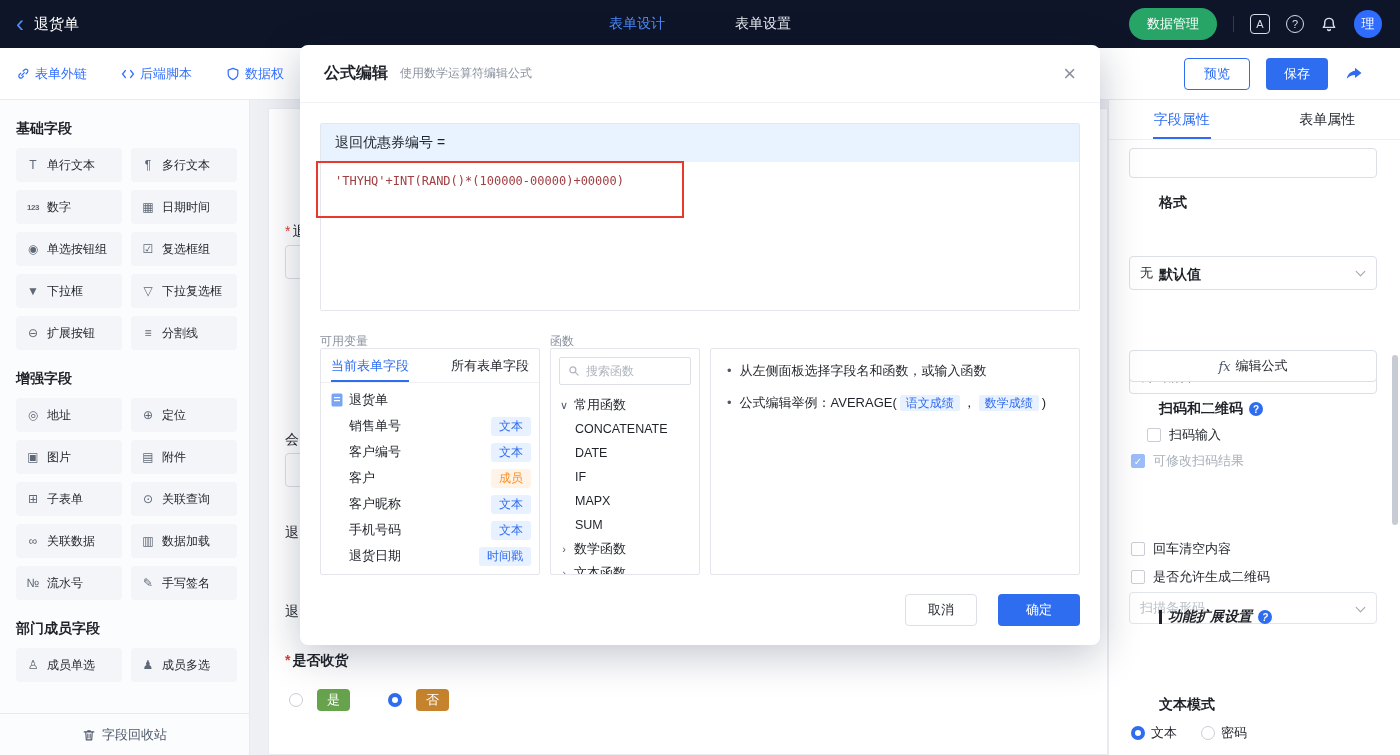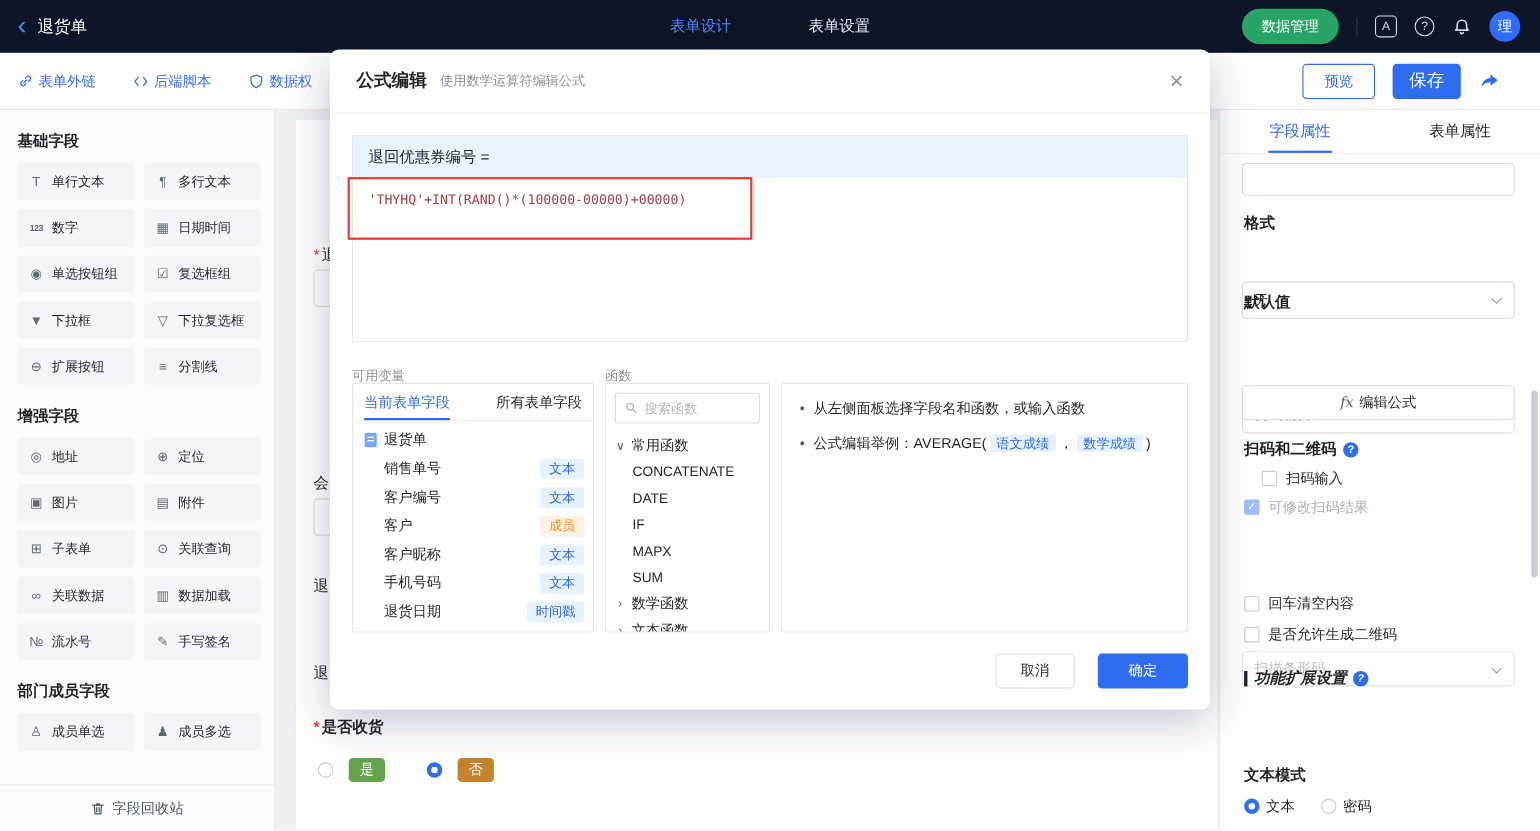--- a/index.html
+++ b/index.html
@@ -28,21 +28,21 @@
 
   
   .toolbar { position:absolute; left:0; top:48px; width:1400px; height:52px; background:#fff;
              border-bottom:1px solid #e8eaef; display:flex; align-items:center; padding:0 36px 0 16px; z-index:4; }
   .tl-links { display:flex; gap:34px; }
   .tl-link { display:flex; align-items:center; gap:5px; color:#3370ff; font-size:13px; cursor:pointer; }
   .tl-right { margin-left:auto; display:flex; align-items:center; gap:16px; }
   .btn-preview { width:66px; height:32px; background:#fff; border:1px solid #2e6cf0; color:#2e6cf0;
                  border-radius:4px; font-size:13px; cursor:pointer; }
   .btn-save { width:62px; height:32px; background:#2e6cf0; border:none; color:#fff; border-radius:4px;
-              font-size:16px; cursor:pointer; }
+              font-size:13px; cursor:pointer; }
 
   
   .sidebar { position:absolute; left:0; top:100px; width:250px; bottom:0; background:#fbfcfe;
              border-right:1px solid #e8eaef; z-index:3; padding:14px 12px 46px 16px; }
   .sec-title { font-size:14px; font-weight:bold; color:#1f2329; margin:6px 0 10px; }
   .sec-title.gap { margin-top:20px; }
   .fgrid { display:grid; grid-template-columns:1fr 1fr; gap:8px 9px; }
   .fld { height:34px; background:#f3f5f8; border-radius:4px; display:flex; align-items:center;
          padding:0 4px 0 9px; gap:6px; cursor:pointer; }
   .fld .ic { width:16px; flex:none; color:#5f6876; font-size:12px; text-align:center; }
@@ -69,21 +69,21 @@
 
   
   .rpanel { position:absolute; left:1108px; top:100px; width:292px; bottom:0; background:#fff;
             border-left:1px solid #e8eaef; z-index:3; }
   .rp-tabs { height:40px; display:flex; border-bottom:1px solid #eef0f3; }
   .rp-tab { flex:1; display:flex; align-items:center; justify-content:center; font-size:14px;
             color:#1f2329; cursor:pointer; position:relative; }
   .rp-tab.active { color:#2e6cf0; }
   .rp-tab.active::after { content:""; position:absolute; bottom:0; left:30%; right:30%; height:2px; background:#2e6cf0; }
   .rp-abs { position:absolute; }
-  .rp-label { font-size:14px; font-weight:600; color:#1f2329; display:flex; align-items:center; }
+  .rp-label { font-size:14px; font-weight:600; color:#1f2329; display:flex; align-items:center;margin-left:28px; }
   .select { position:relative; height:34px; border:1px solid #dcdfe5; border-radius:4px; background:#fff;
             display:flex; align-items:center; padding:0 24px 0 10px; font-size:13px; color:#1f2329; cursor:pointer; }
   .select .caret { position:absolute; right:12px; top:11px; width:7px; height:7px;
                    border-right:1.5px solid #9aa3b0; border-bottom:1.5px solid #9aa3b0; transform:rotate(45deg); }
   .select.disabled { color:#b9c0c9; border-color:#e2e5ea; }
   .rp-btn { height:32px; border:1px solid #dcdfe5; border-radius:4px; background:#fff; width:100%;
             display:flex; align-items:center; justify-content:center; gap:5px; font-size:13px;
             color:#1f2329; cursor:pointer; }
   .fx { font-style:italic; font-family:"DejaVu Serif",serif; font-size:13px; color:#4e5969; }
   .qdot { width:14px; height:14px; border-radius:50%; background:#2e6cf0; color:#fff; font-size:10px;

